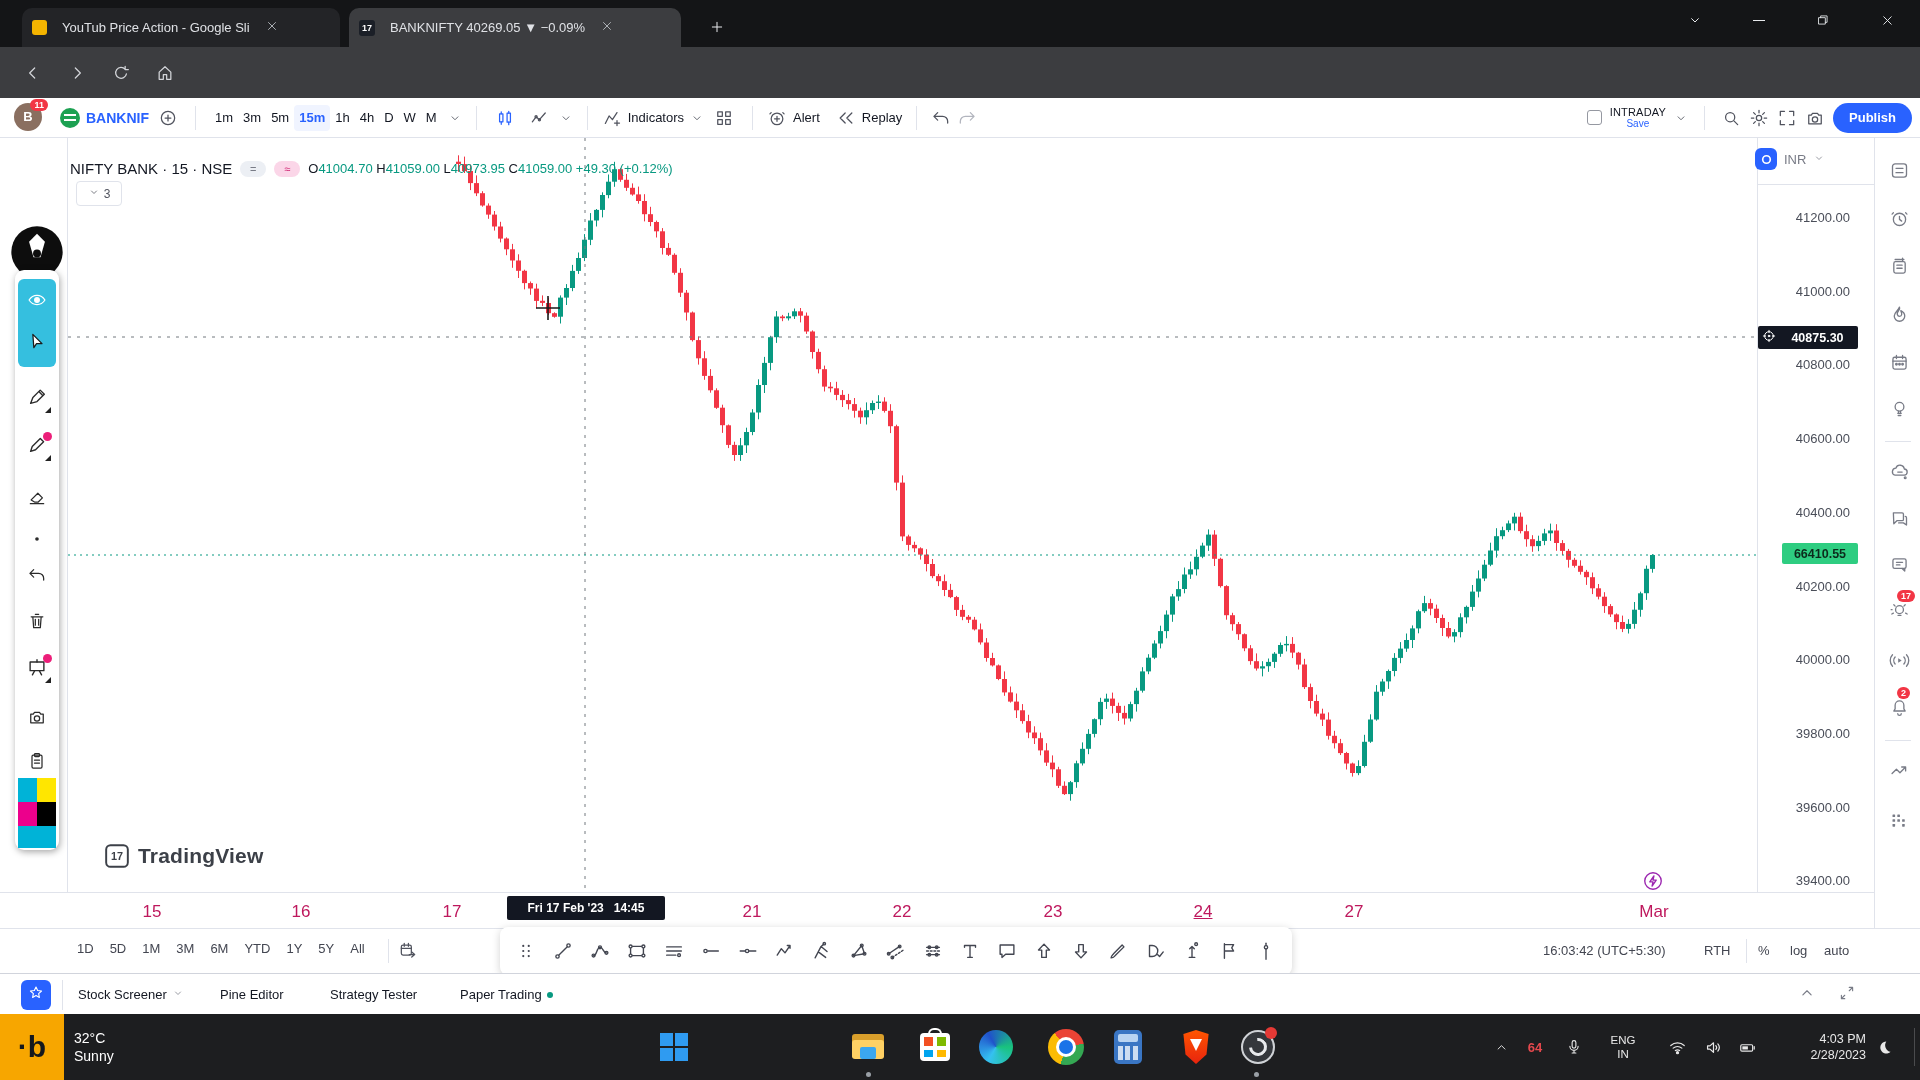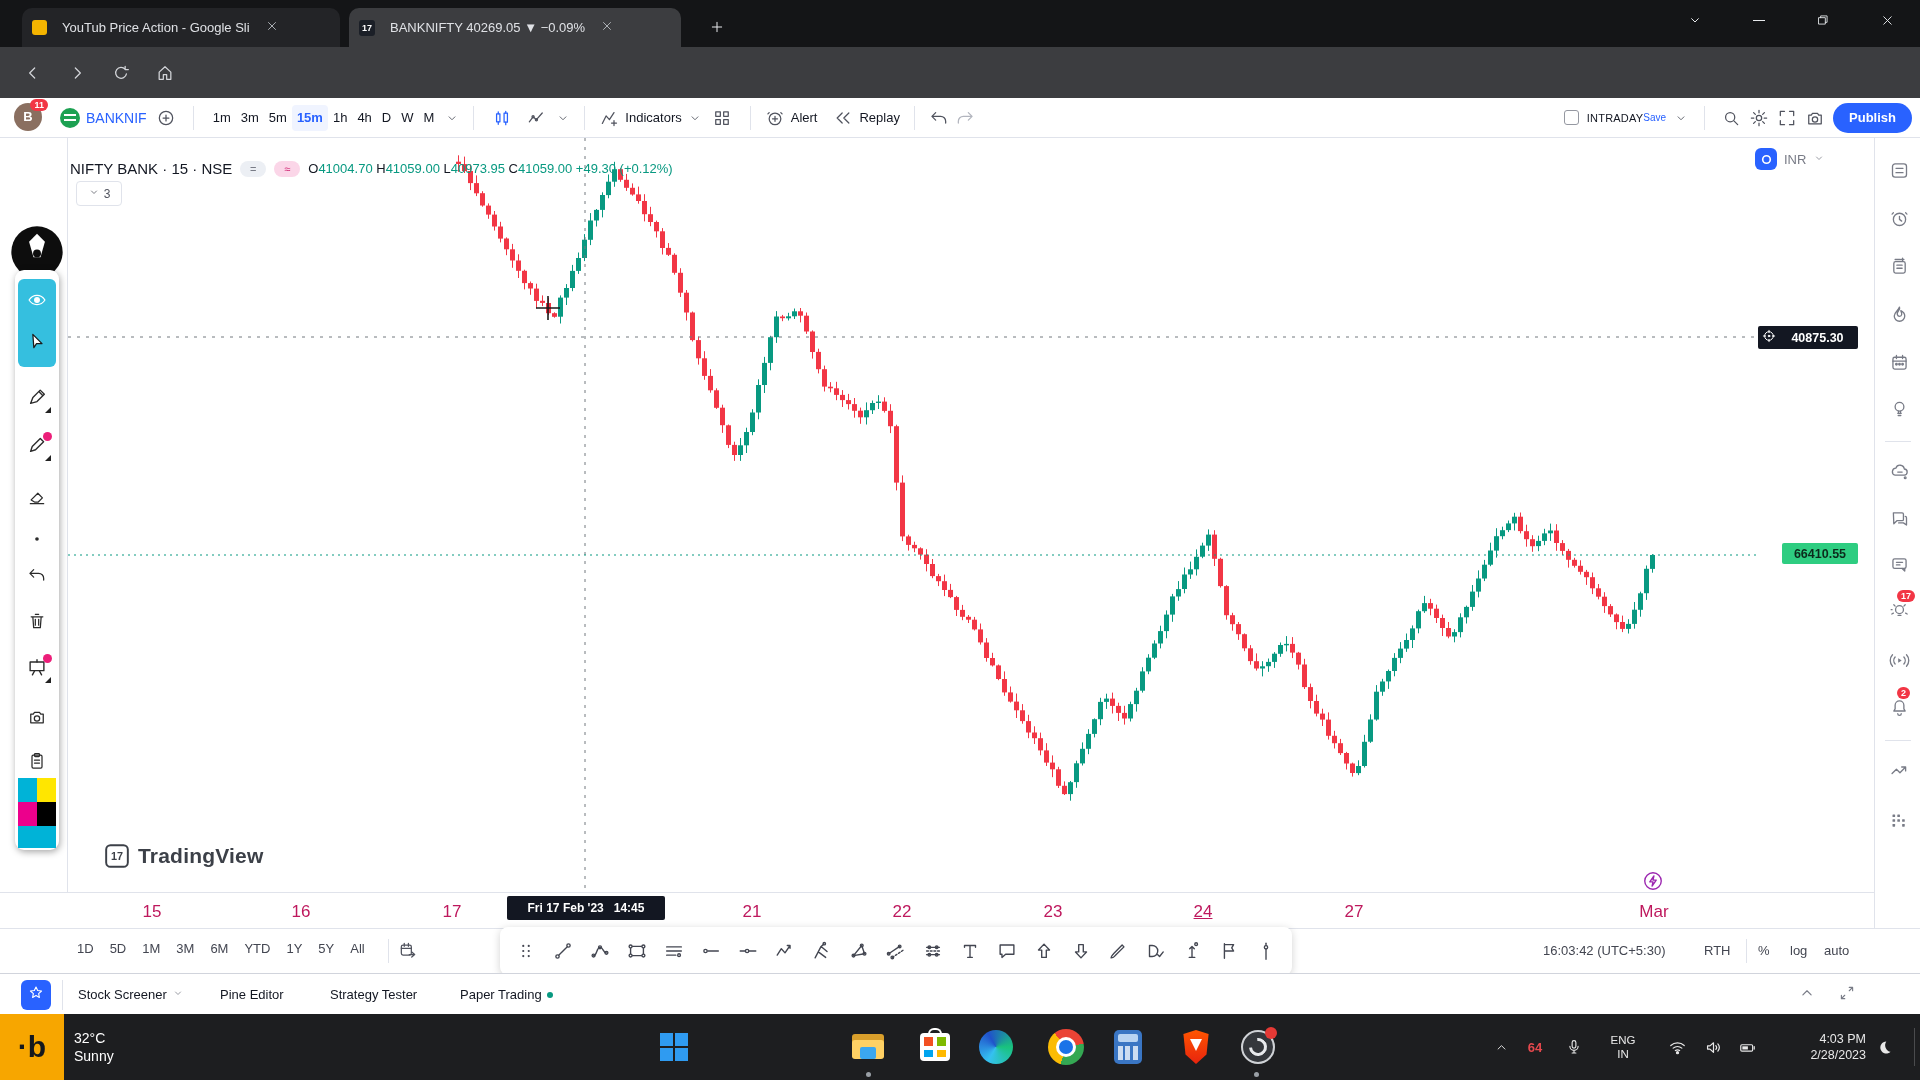--- a/index.html
+++ b/index.html
@@ -23,23 +23,23 @@
 #urlpill .path{color:#9aa0a6;}
 .pillic{position:absolute;top:63px;width:22px;height:22px;display:flex;align-items:center;justify-content:center;color:#d3d5d9;}
 
 #tvheader{position:absolute;left:0;top:98px;width:1920px;height:40px;background:#fff;border-bottom:1px solid #e0e3eb;color:#131722;}
 .hitem{display:flex;align-items:center;justify-content:center;height:28px;border-radius:4px;color:#50535e;}
 .hdiv{width:1px;height:24px;background:#e0e3eb;margin:0 8px;}
 #hleft{position:absolute;left:0;top:0;height:39px;display:flex;align-items:center;padding-left:14px;gap:6px;}
 #hright{position:absolute;right:8px;top:0;height:39px;display:flex;align-items:center;gap:8px;}
 .tfbtn{font-size:13px;color:#131722;padding:0 5px;height:26px;display:flex;align-items:center;border-radius:4px;}
 .tfbtn.on{color:#2962ff;font-weight:bold;background:#f0f4ff;}
-#symtxt{color:#2962ff;font-weight:normal;font-size:14px;}
+#symtxt{color:#2962ff;font-weight:bold;font-size:14px;}
 #pubbtn{background:#2962ff;color:#fff;font-size:13px;font-weight:bold;border-radius:16px;height:30px;padding:0 16px;display:flex;align-items:center;}
-.savecol{display:flex;flex-direction:row;align-items:center;line-height:12px;}
+.savecol{display:flex;flex-direction:column;align-items:center;line-height:12px;}
 .savecol .l1{font-size:11px;color:#131722;letter-spacing:.2px;}
 .savecol .l2{font-size:10px;color:#2962ff;}
 
 #leftstrip{position:absolute;left:0;top:138px;width:68px;height:835px;background:#fff;border-right:1px solid #e0e3eb;}
 #pricecol{position:absolute;left:1757px;top:138px;width:117px;height:835px;background:#fff;border-left:1px solid #e0e3eb;}
 #sidecol{position:absolute;left:1874px;top:138px;width:46px;height:835px;background:#fff;border-left:1px solid #e0e3eb;}
 .sideic{position:absolute;left:13px;width:22px;height:22px;color:#787b86;display:flex;align-items:center;justify-content:center;}
 .sbadge{position:absolute;background:#f23645;color:#fff;font-size:9px;font-weight:bold;border-radius:8px;padding:1px 4px;}
 .sdiv{position:absolute;left:10px;width:26px;height:1px;background:#e0e3eb;}
 .ptick{position:absolute;right:24px;font-size:13px;color:#4a4e59;transform:translateY(-50%);}
@@ -871,20 +871,33 @@
       <span>3</span>
   </div>
   <div id="wmark">
     <svg width="26" height="26" viewBox="0 0 24 24">
         <rect x="2" y="2" width="20" height="20" rx="4" fill="none" stroke="#3c4048" stroke-width="1.8"></rect>
         <text x="12" y="16" text-anchor="middle" font-size="10" font-weight="bold" fill="#3c4048">17</text>
       </svg>
     <span class="t">TradingView</span>
   </div>
 
+  <div id="pricecol">
+    <div style="position:absolute;left:0;top:46px;width:117px;height:1px;background:#e0e3eb;"></div>
+  <div class="ptick" style="top: 79px;">41200.00</div>
+      <div class="ptick" style="top: 152.7px;">41000.00</div>
+      <div class="ptick" style="top: 226.4px;">40800.00</div>
+      <div class="ptick" style="top: 300.1px;">40600.00</div>
+      <div class="ptick" style="top: 373.8px;">40400.00</div>
+      <div class="ptick" style="top: 447.501px;">40200.00</div>
+      <div class="ptick" style="top: 521.201px;">40000.00</div>
+      <div class="ptick" style="top: 594.901px;">39800.00</div>
+      <div class="ptick" style="top: 668.601px;">39600.00</div>
+      <div class="ptick" style="top: 742.301px;">39400.00</div>
+    </div>
   <div id="inrrow">
     <div id="inric">
         <svg width="13" height="13" viewBox="0 0 24 24" fill="none" stroke="#fff" stroke-width="3">
           <circle cx="12" cy="12" r="7"></circle>
         </svg>
       </div>
     <span id="inrtx">INR</span>
     <span style="color:#787b86;"><svg width="12" height="12" viewBox="0 0 24 24" fill="none" stroke="currentColor" stroke-width="1.5" stroke-linecap="round" stroke-linejoin="round">
           <path d="M7 10l5 5 5-5"></path>
         </svg></span>

